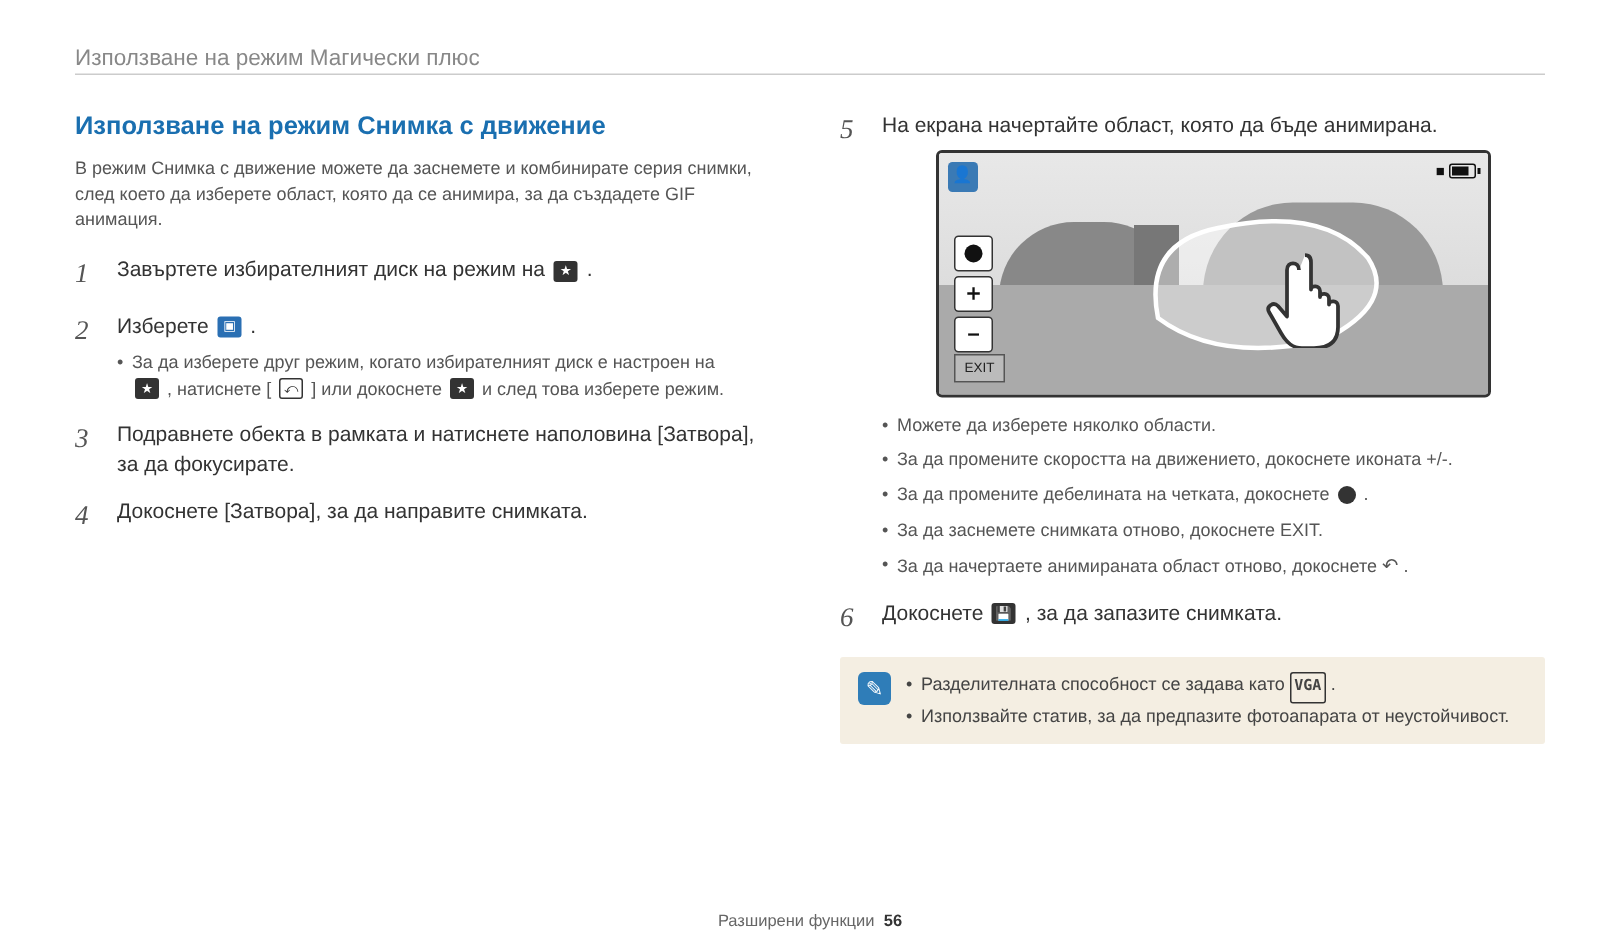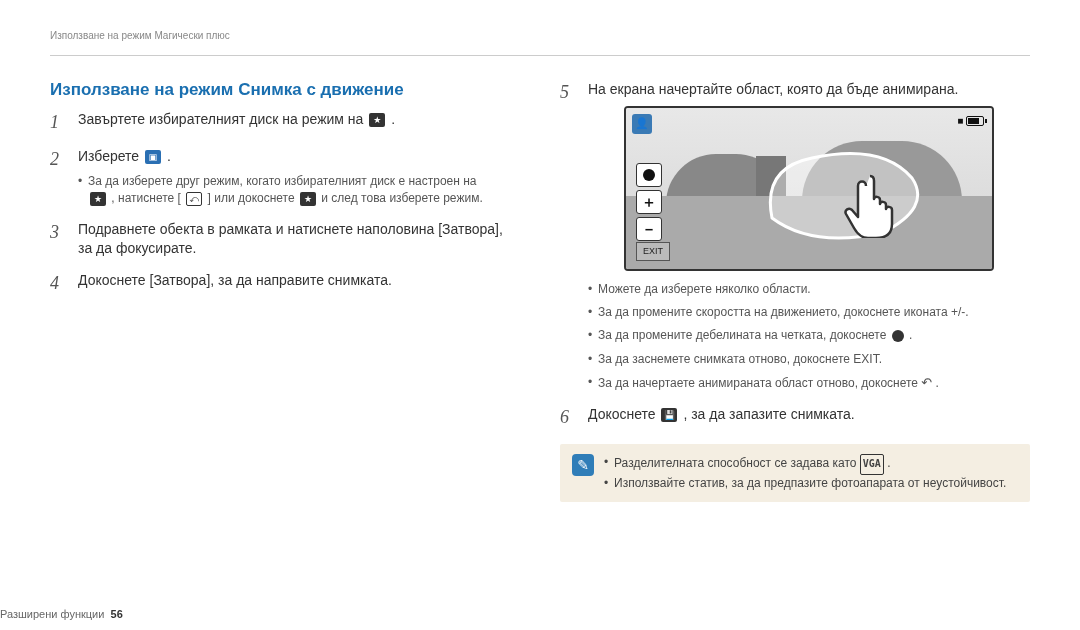--- a/index.html
+++ b/index.html
@@ -6,24 +6,24 @@
   body {
     width: 1080px;
     height: 630px;
     background: #fff;
     font-family: Arial, "Helvetica Neue", sans-serif;
     color: #333;
     position: relative;
     padding: 30px 50px 20px 50px;
   }
   .header {
-    font-size: 10px;
+    font-size: 15px;
     color: #888;
     border-bottom: 1px solid #ccc;
-    padding-bottom: 14px;
+    padding-bottom: 2px;
     margin-bottom: 24px;
   }
   .columns {
     display: flex;
     gap: 40px;
   }
   .col {
     flex: 1;
     min-width: 0;
   }
@@ -154,39 +154,40 @@
   }
   .note-icon {
     width: 22px; height: 22px; background:#2f7db8; border-radius:4px; color:#fff;
     display:flex; align-items:center; justify-content:center; font-size:14px; flex-shrink:0;
   }
   .note-list { list-style: none; flex:1; }
   .note-list li { position:relative; padding-left:10px; line-height:1.45; color:#444;}
   .note-list li::before { content:"•"; position:absolute; left:0;}
   .footer {
     position: absolute; bottom: 10px; left: 0; right: 0;
-    font-size: 11px; color: #666;
+    text-align: center; font-size: 11px; color: #666;
   }
   .footer b { color:#333; }
   strong { font-weight: normal; }
   .undo-icon { display:inline-block; font-size:13px; }
   .vga-icon {
     display:inline-block; font-family: monospace; font-weight:bold; font-size:10px;
     border:1px solid #333; padding:2px 2px; border-radius:2px;
   }
 </style>
 </head>
 <body>
 
 <div class="header">Използване на режим Магически плюс</div>
 
 <div class="columns">
 
   <div class="col">
     <div class="section-title">Използване на режим Снимка с движение</div>
+    <div class="intro">В режим Снимка с движение можете да заснемете и комбинирате серия снимки, след което да изберете област, която да се анимира, за да създадете GIF анимация.</div>
 
     <div class="step">
       <div class="step-no">1</div>
       <div class="step-body">
         <span>Завъртете избирателният диск на режим на </span>
         <span class="inline-icon">★</span>
         <span>.</span>
       </div>
     </div>
 

